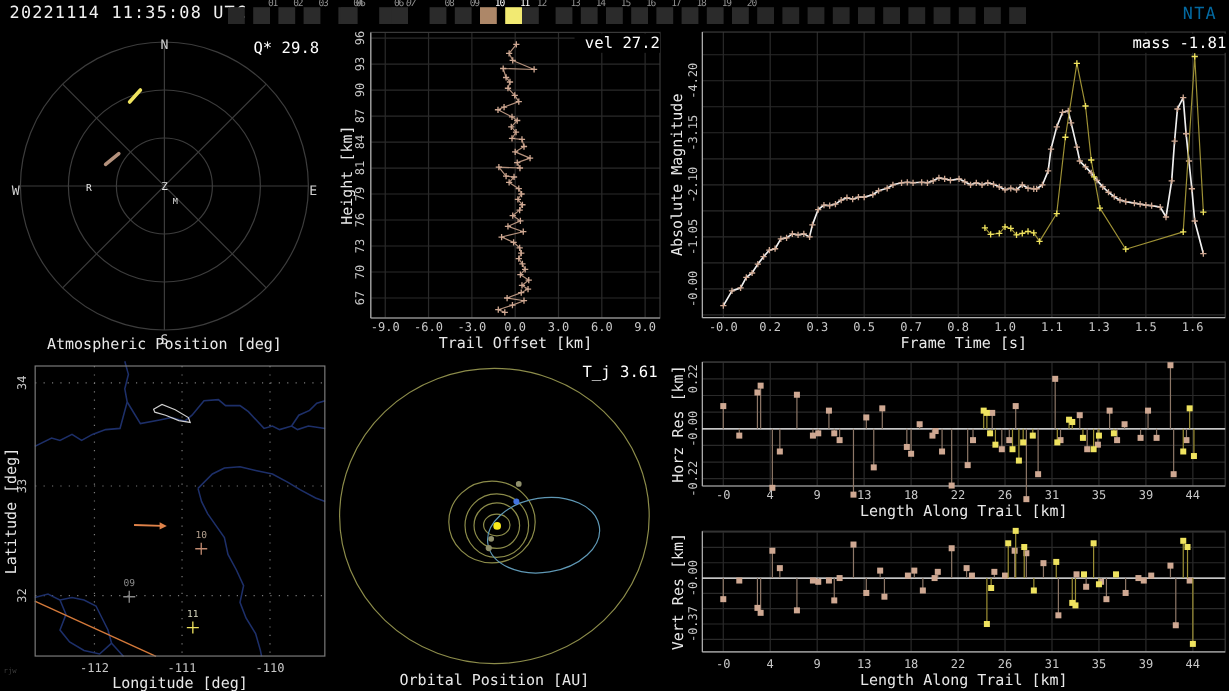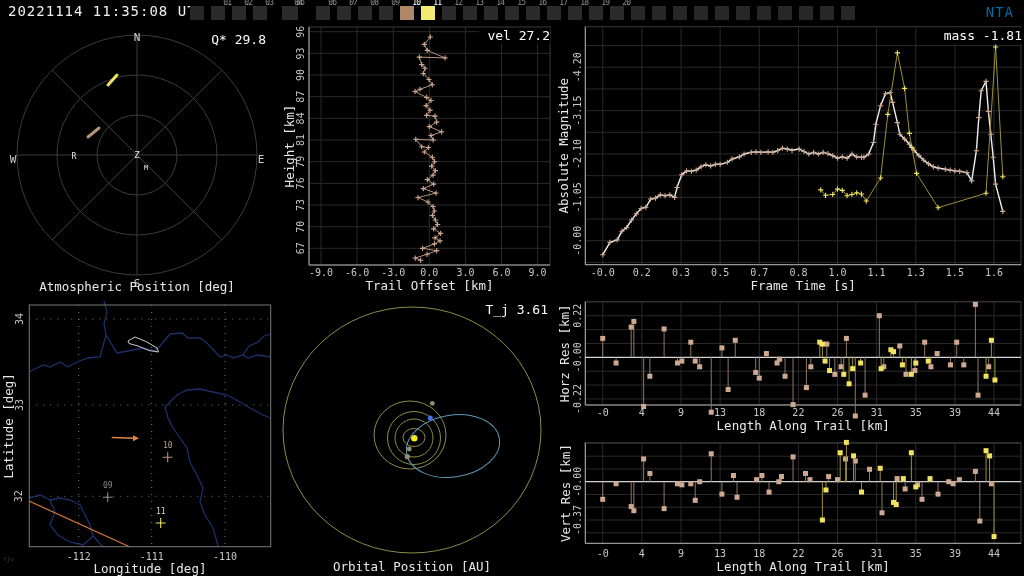--- a/index.html
+++ b/index.html
@@ -43,41 +43,41 @@
           <span class="snum">04</span>
         </div>
         <div class="slot" style="left: 94px;">
           <div class="sbox"></div>
           <span class="snum">05</span>
         </div>
         <div class="slot" style="left: 126px;">
           <div class="sbox"></div>
           <span class="snum">06</span>
         </div>
-        <div class="slot" style="left: 147px; font-style: italic;">
+        <div class="slot" style="left: 136px; font-style: italic;">
           <div class="sbox"></div>
           <span class="snum">07</span>
         </div>
         <div class="slot" style="left: 168px;">
           <div class="sbox"></div>
           <span class="snum">08</span>
         </div>
         <div class="slot" style="left: 189px;">
           <div class="sbox"></div>
           <span class="snum">09</span>
         </div>
         <div class="slot" style="left: 210px;">
           <div class="sbox" style="background: rgb(173, 135, 104);"></div>
           <span class="snum on">10</span>
         </div>
         <div class="slot" style="left: 231px;">
           <div class="sbox" style="background: rgb(242, 234, 114);"></div>
           <span class="snum on">11</span>
         </div>
-        <div class="slot" style="left: 252px;">
+        <div class="slot" style="left: 245px;">
           <div class="sbox"></div>
           <span class="snum">12</span>
         </div>
         <div class="slot" style="left: 273px;">
           <div class="sbox"></div>
           <span class="snum">13</span>
         </div>
         <div class="slot" style="left: 294px;">
           <div class="sbox"></div>
           <span class="snum">14</span>

